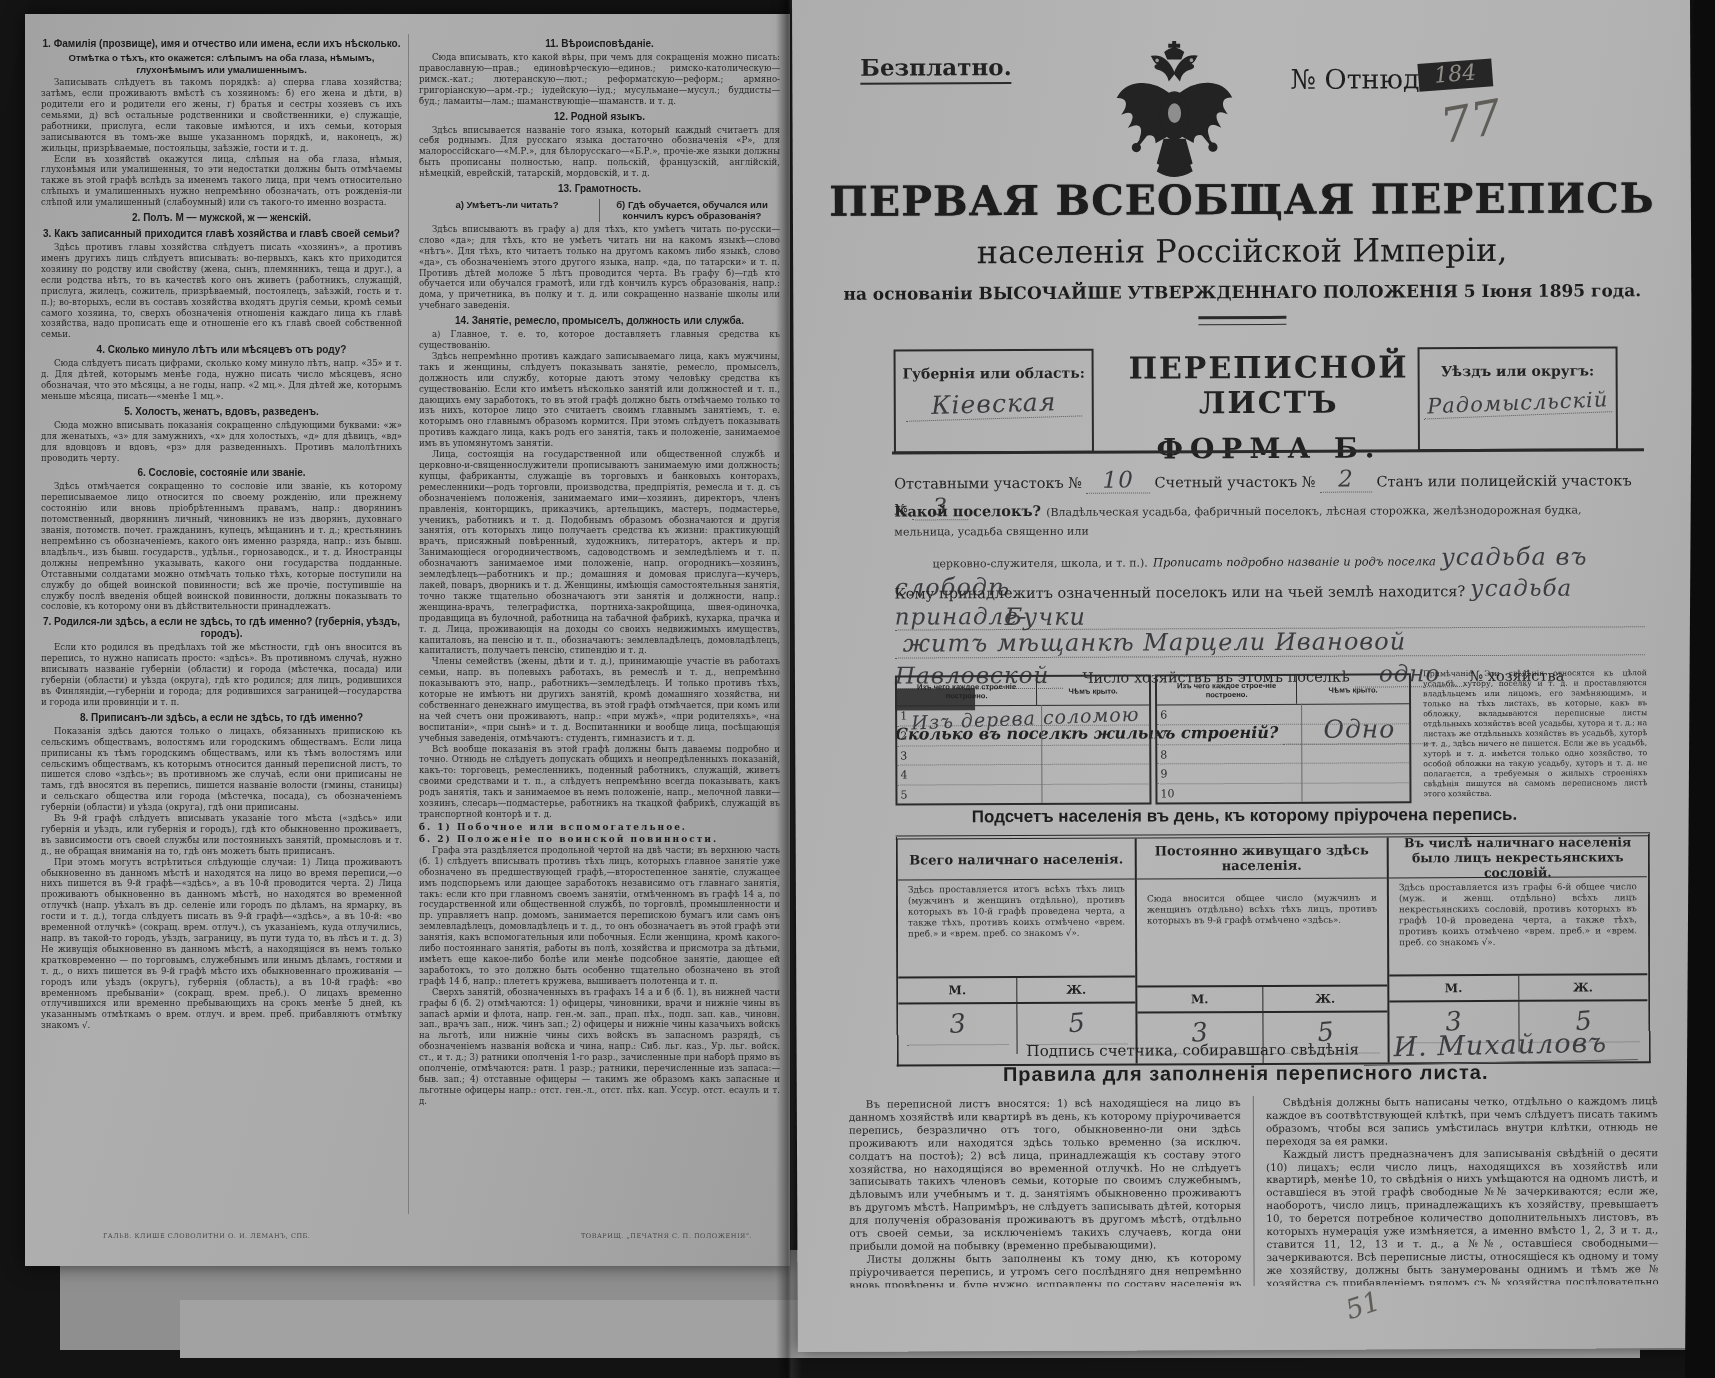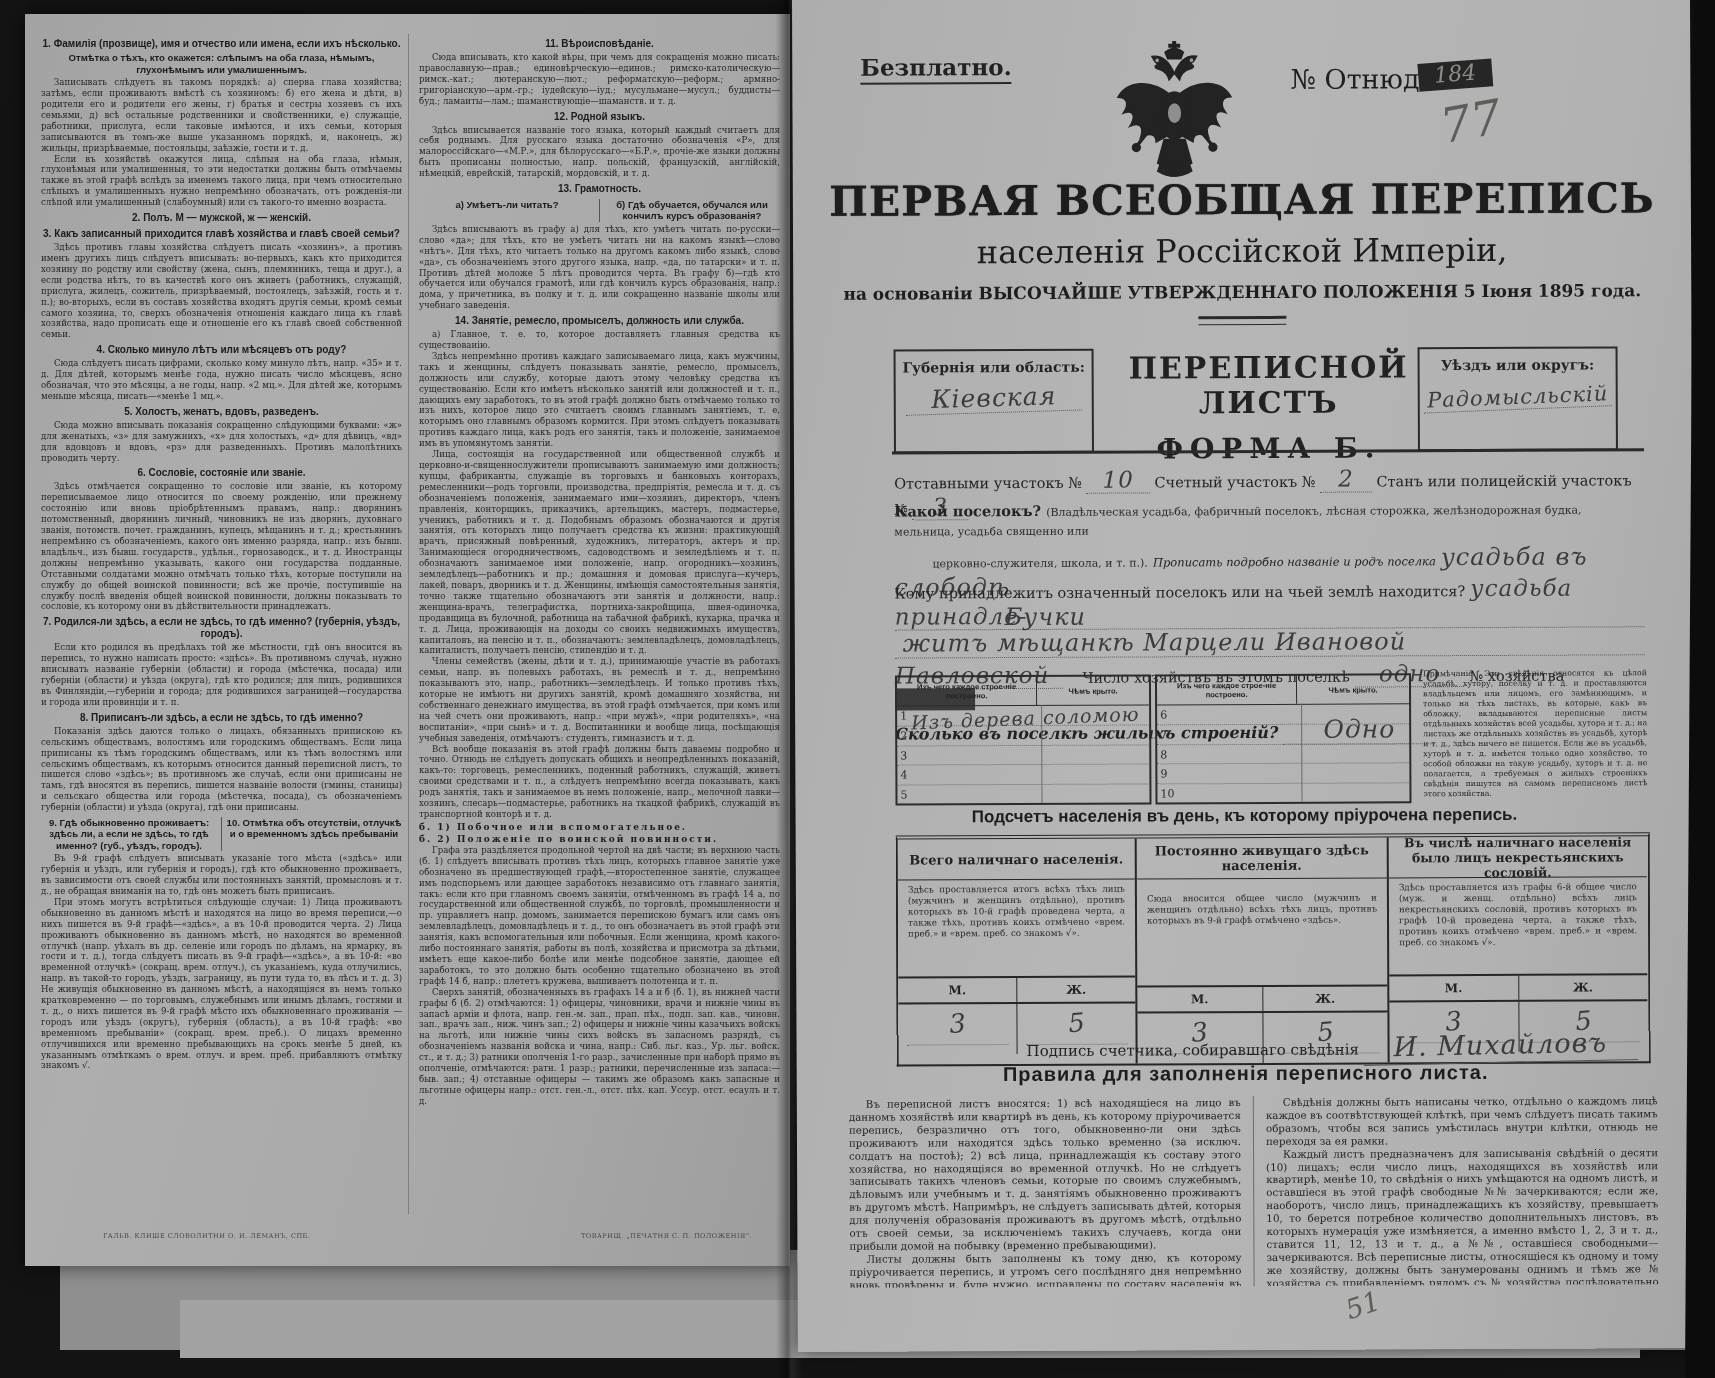--- a/index.html
+++ b/index.html
@@ -40,21 +40,21 @@
   .hw{font-style:italic;color:#3c3c40;letter-spacing:1px;}
   .hw-big{font-size:25px;transform:rotate(-1.5deg);}
   .dotline{border-bottom:1.5px dotted #5c5c5c;}
   .lbl{font-weight:bold;font-size:14.5px;color:#232323;}
   .small-paren{font-size:11px;color:#2a2a2a;}
   .redact{display:inline-block;width:80px;height:22px;background:#3b3b3b;vertical-align:middle;}
   .stamp-box{position:absolute;width:74px;height:28px;background:#262626;transform:rotate(-4deg);
              color:#8f8d88;font-style:italic;font-size:22px;text-align:center;line-height:26px;overflow:hidden;}
   .pencil{font-style:italic;color:#5f5d58;font-family:"DejaVu Serif",serif;}
   .fbox{position:absolute;border:2.5px solid #2a2a2a;text-align:center;}
-  .fbox .lbl{display:block;margin-top:8px;font-size:14px;}
+  .fbox .lbl{display:block;margin-top:14px;font-size:14px;}
   .rule-heavy{position:absolute;background:#2a2a2a;height:3px;}
   
   .bt{position:absolute;width:252px;height:126px;border:2px solid #2c2c2c;background:transparent;}
   .bt-head{display:flex;height:28px;border-bottom:1.5px solid #2c2c2c;}
   .bt-head>div{font-size:7.6px;line-height:9px;font-family:"Liberation Sans",sans-serif;font-weight:bold;
       display:flex;align-items:center;justify-content:center;text-align:center;padding:1px 14px;color:#222;}
   .bt-head>div:first-child{width:57%;border-right:1.5px solid #2c2c2c;}
   .bt-head>div:last-child{width:43%;}
   .bt-vline{position:absolute;left:57%;top:28px;bottom:0;width:1px;background:#6a6a6a;}
   .bt-row{position:relative;height:18.8px;border-bottom:1px dotted #6f6f6f;}
@@ -105,24 +105,20 @@
           <div class="sec-h">4. Сколько минуло лѣтъ или мѣсяцевъ отъ роду?</div>
           <div class="para">Сюда слѣдуетъ писать цифрами, сколько кому минуло лѣтъ, напр. «35» и т. д. Для дѣтей, которымъ менѣе года, нужно писать число мѣсяцевъ, ясно обозначая, что это мѣсяцы, а не годы, напр. «2 мц.». Для дѣтей же, которымъ меньше мѣсяца, писать—«менѣе 1 мц.».</div>
           <div class="sec-h">5. Холостъ, женатъ, вдовъ, разведенъ.</div>
           <div class="para">Сюда можно вписывать показанія сокращенно слѣдующими буквами: «ж» для женатыхъ, «з» для замужнихъ, «х» для холостыхъ, «д» для дѣвицъ, «вд» для вдовцовъ и вдовъ, «рз» для разведенныхъ. Противъ малолѣтнихъ проводить черту.</div>
           <div class="sec-h">6. Сословіе, состояніе или званіе.</div>
           <div class="para">Здѣсь отмѣчается сокращенно то сословіе или званіе, къ которому переписываемое лицо относится по своему рожденію, или прежнему состоянію или вновь пріобрѣтеннымъ правамъ, напр.: дворянинъ потомственный, дворянинъ личный, чиновникъ не изъ дворянъ, духовнаго званія, потомств. почет. гражданинъ, купецъ, мѣщанинъ и т. д.; крестьянинъ непремѣнно съ обозначеніемъ, какого онъ именно разряда, напр.: изъ бывш. владѣльч., изъ бывш. государств., удѣльн., горнозаводск., и т. д. Иностранцы должны непремѣнно указывать, какого они государства подданные. Отставными солдатами можно отмѣчать только тѣхъ, которые поступили на службу до общей воинской повинности; всѣ же прочіе, поступившіе на службу послѣ введенія общей воинской повинности, должны показывать то сословіе, къ которому они въ дѣйствительности принадлежатъ.</div>
           <div class="sec-h">7. Родился-ли здѣсь, а если не здѣсь, то гдѣ именно? (губернія, уѣздъ, городъ).</div>
           <div class="para">Если кто родился въ предѣлахъ той же мѣстности, гдѣ онъ вносится въ перепись, то нужно написать просто: «здѣсь». Въ противномъ случаѣ, нужно вписывать названіе губерніи (области) и города (мѣстечка, посада) или губерніи (области) и уѣзда (округа), гдѣ кто родился; для лицъ, родившихся въ Финляндіи,—губерніи и города; для родившихся заграницей—государства и города или провинціи и т. п.</div>
           <div class="sec-h">8. Приписанъ-ли здѣсь, а если не здѣсь, то гдѣ именно?</div>
           <div class="para">Показанія здѣсь даются только о лицахъ, обязанныхъ припискою къ сельскимъ обществамъ, волостямъ или городскимъ обществамъ. Если лица приписаны къ тѣмъ городскимъ обществамъ, или къ тѣмъ волостямъ или сельскимъ обществамъ, къ которымъ относится данный переписной листъ, то пишется слово «здѣсь»; въ противномъ же случаѣ, если они приписаны не тамъ, гдѣ вносятся въ перепись, пишется названіе волости (гмины, станицы) и сельскаго общества или города (мѣстечка, посада), съ обозначеніемъ губерніи (области) и уѣзда (округа), гдѣ они приписаны.</div>
-          <div class="hpair">
-            <div>9. Гдѣ обыкновенно проживаетъ: здѣсь ли, а если не здѣсь, то гдѣ именно? (губ., уѣздъ, городъ).</div>
-            <div>10. Отмѣтка объ отсутствіи, отлучкѣ и о временномъ здѣсь пребываніи</div>
-          </div>
           <div class="para">Въ 9-й графѣ слѣдуетъ вписывать указаніе того мѣста («здѣсь» или губернія и уѣздъ, или губернія и городъ), гдѣ кто обыкновенно проживаетъ, въ зависимости отъ своей службы или постоянныхъ занятій, промысловъ и т. д., не обращая вниманія на то, гдѣ онъ можетъ быть приписанъ.</div>
           <div class="para">При этомъ могутъ встрѣтиться слѣдующіе случаи: 1) Лица проживаютъ обыкновенно въ данномъ мѣстѣ и находятся на лицо во время переписи,—о нихъ пишется въ 9-й графѣ—«здѣсь», а въ 10-й проводится черта. 2) Лица проживаютъ обыкновенно въ данномъ мѣстѣ, но находятся во временной отлучкѣ (напр. уѣхалъ въ др. селеніе или городъ по дѣламъ, на ярмарку, въ гости и т. д.), тогда слѣдуетъ писать въ 9-й графѣ—«здѣсь», а въ 10-й: «во временной отлучкѣ» (сокращ. врем. отлуч.), съ указаніемъ, куда отлучились, напр. въ такой-то городъ, уѣздъ, заграницу, въ пути туда то, въ лѣсъ и т. д. 3) Не живущія обыкновенно въ данномъ мѣстѣ, а находящіяся въ немъ только кратковременно — по торговымъ, служебнымъ или инымъ дѣламъ, гостями и т. д., о нихъ пишется въ 9-й графѣ мѣсто ихъ обыкновеннаго проживанія — городъ или уѣздъ (округъ), губернія (область), а въ 10-й графѣ: «во временномъ пребываніи» (сокращ. врем. преб.). О лицахъ временно отлучившихся или временно пребывающихъ на срокъ менѣе 5 дней, къ указаннымъ отмѣткамъ о врем. отлуч. и врем. преб. прибавляютъ отмѣтку знакомъ √.</div>
         </div>
       <div class="icol" id="icol2">
           <div class="sec-h">11. Вѣроисповѣданіе.</div>
           <div class="para">Сюда вписывать, кто какой вѣры, при чемъ для сокращенія можно писать: православную—прав.; единовѣрческую—единов.; римско-католическую—римск.-кат.; лютеранскую—лют.; реформатскую—реформ.; армяно-григоріанскую—арм.-гр.; іудейскую—іуд.; мусульмане—мусул.; буддисты—буд.; ламаиты—лам.; шаманствующіе—шаманств. и т. д.</div>
           <div class="sec-h">12. Родной языкъ.</div>
           <div class="para">Здѣсь вписывается названіе того языка, который каждый считаетъ для себя роднымъ. Для русскаго языка достаточно обозначенія «Р», для малороссійскаго—«М.Р.», для бѣлорусскаго—«Б.Р.», прочіе-же языки должны быть прописаны полностью, напр. польскій, французскій, англійскій, нѣмецкій, еврейскій, татарскій, мордовскій, и т. д.</div>
           <div class="sec-h">13. Грамотность.</div>
           <div class="hpair">

